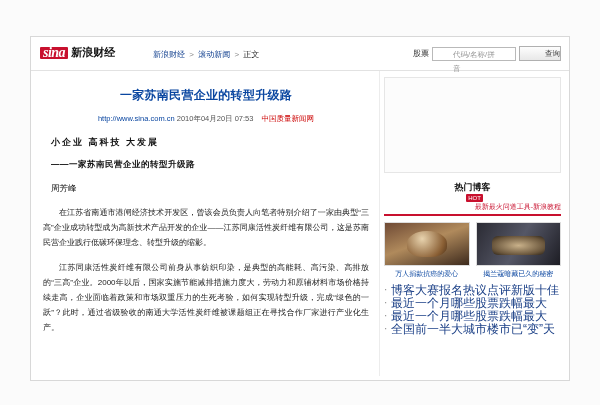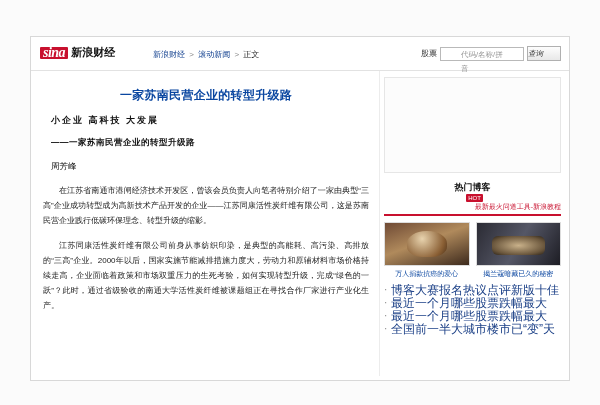--- a/index.html
+++ b/index.html
@@ -102,30 +102,29 @@
     height: 14px;
     border: 1px solid #b9b9b9;
     background: #fff;
     font-size: 7.5px;
     color: #999;
     line-height: 14px;
     padding: 0 20px;
     box-sizing: border-box;
   }
   .hdr-search .btn {
-    width: 34px;
+    width: 42px;
     height: 15px;
     border: 1px solid #b0b0b0;
     background: linear-gradient(#fdfdfd, #e8e8e8);
     font-size: 7.5px;
     color: #333;
     line-height: 13px;
-    text-align: left;
-    box-sizing: border-box;
-    font-style: italic;
+    text-align: right;
+    box-sizing: border-box;
   }
   
   .cols {
     display: flex;
     padding: 0;
   }
   .col-main {
     width: 348px;
     padding: 8px 10px 0 12px;
     box-sizing: border-box;
@@ -316,20 +315,25 @@
         <div class="inp">代码/名称/拼音</div>
         <div class="btn">查询</div>
       </div>
     </div>
 
     <div class="cols">
 
       <div class="col-main">
         <div class="art-title">一家苏南民营企业的转型升级路</div>
 
+        <div class="art-meta">
+          <span class="src">http://www.sina.com.cn</span>
+          <span>2010年04月20日 07:53</span>
+          <span class="red">中国质量新闻网</span>
+        </div>
 
         <div class="kicker">小企业  高科技  大发展</div>
         <div class="subtitle">——一家苏南民营企业的转型升级路</div>
         <div class="byline">周芳峰</div>
 
         <p class="para">在江苏省南通市港闸经济技术开发区，曾该会员负责人向笔者特别介绍了一家由典型“三高”企业成功转型成为高新技术产品开发的企业——江苏同康活性炭纤维有限公司，这是苏南民营企业践行低碳环保理念、转型升级的缩影。</p>
         <p class="para">江苏同康活性炭纤维有限公司前身从事纺织印染，是典型的高能耗、高污染、高排放的“三高”企业。2000年以后，国家实施节能减排措施力度大，劳动力和原辅材料市场价格持续走高，企业面临着政策和市场双重压力的生死考验，如何实现转型升级，完成“绿色的一跃”？此时，通过省级验收的南通大学活性炭纤维被课题组正在寻找合作厂家进行产业化生产。</p>
       </div>
 
       <div class="col-side">

